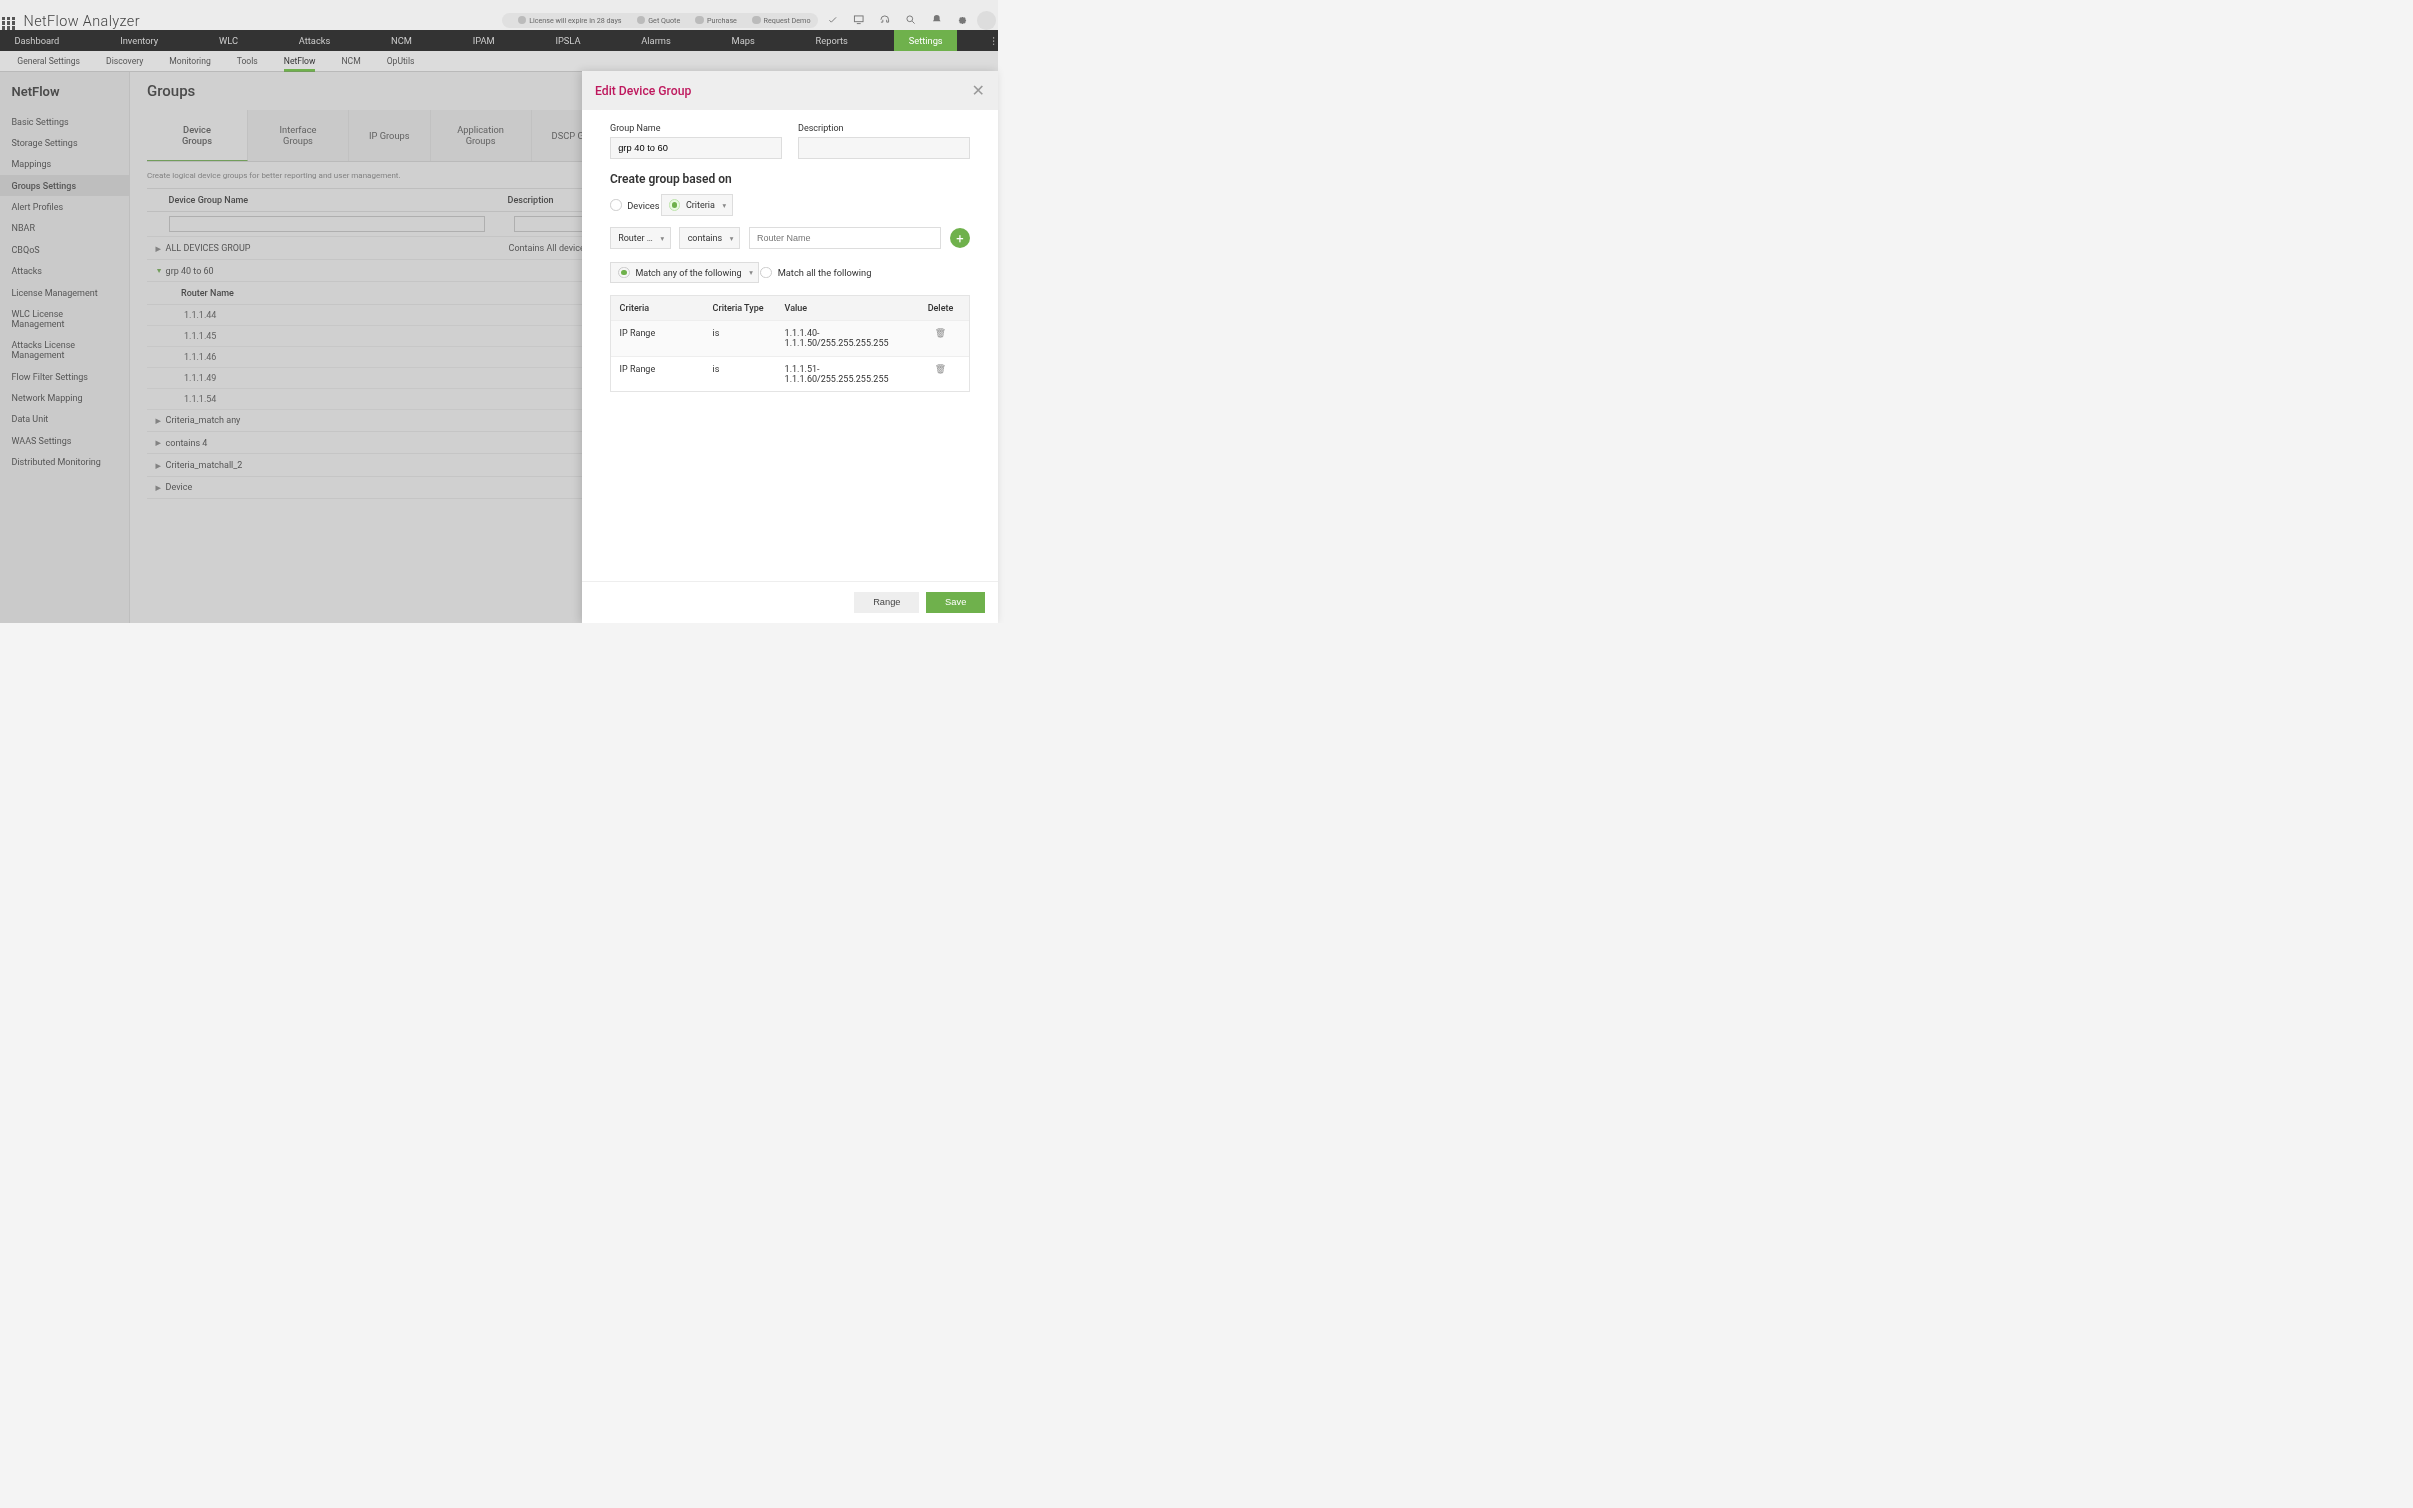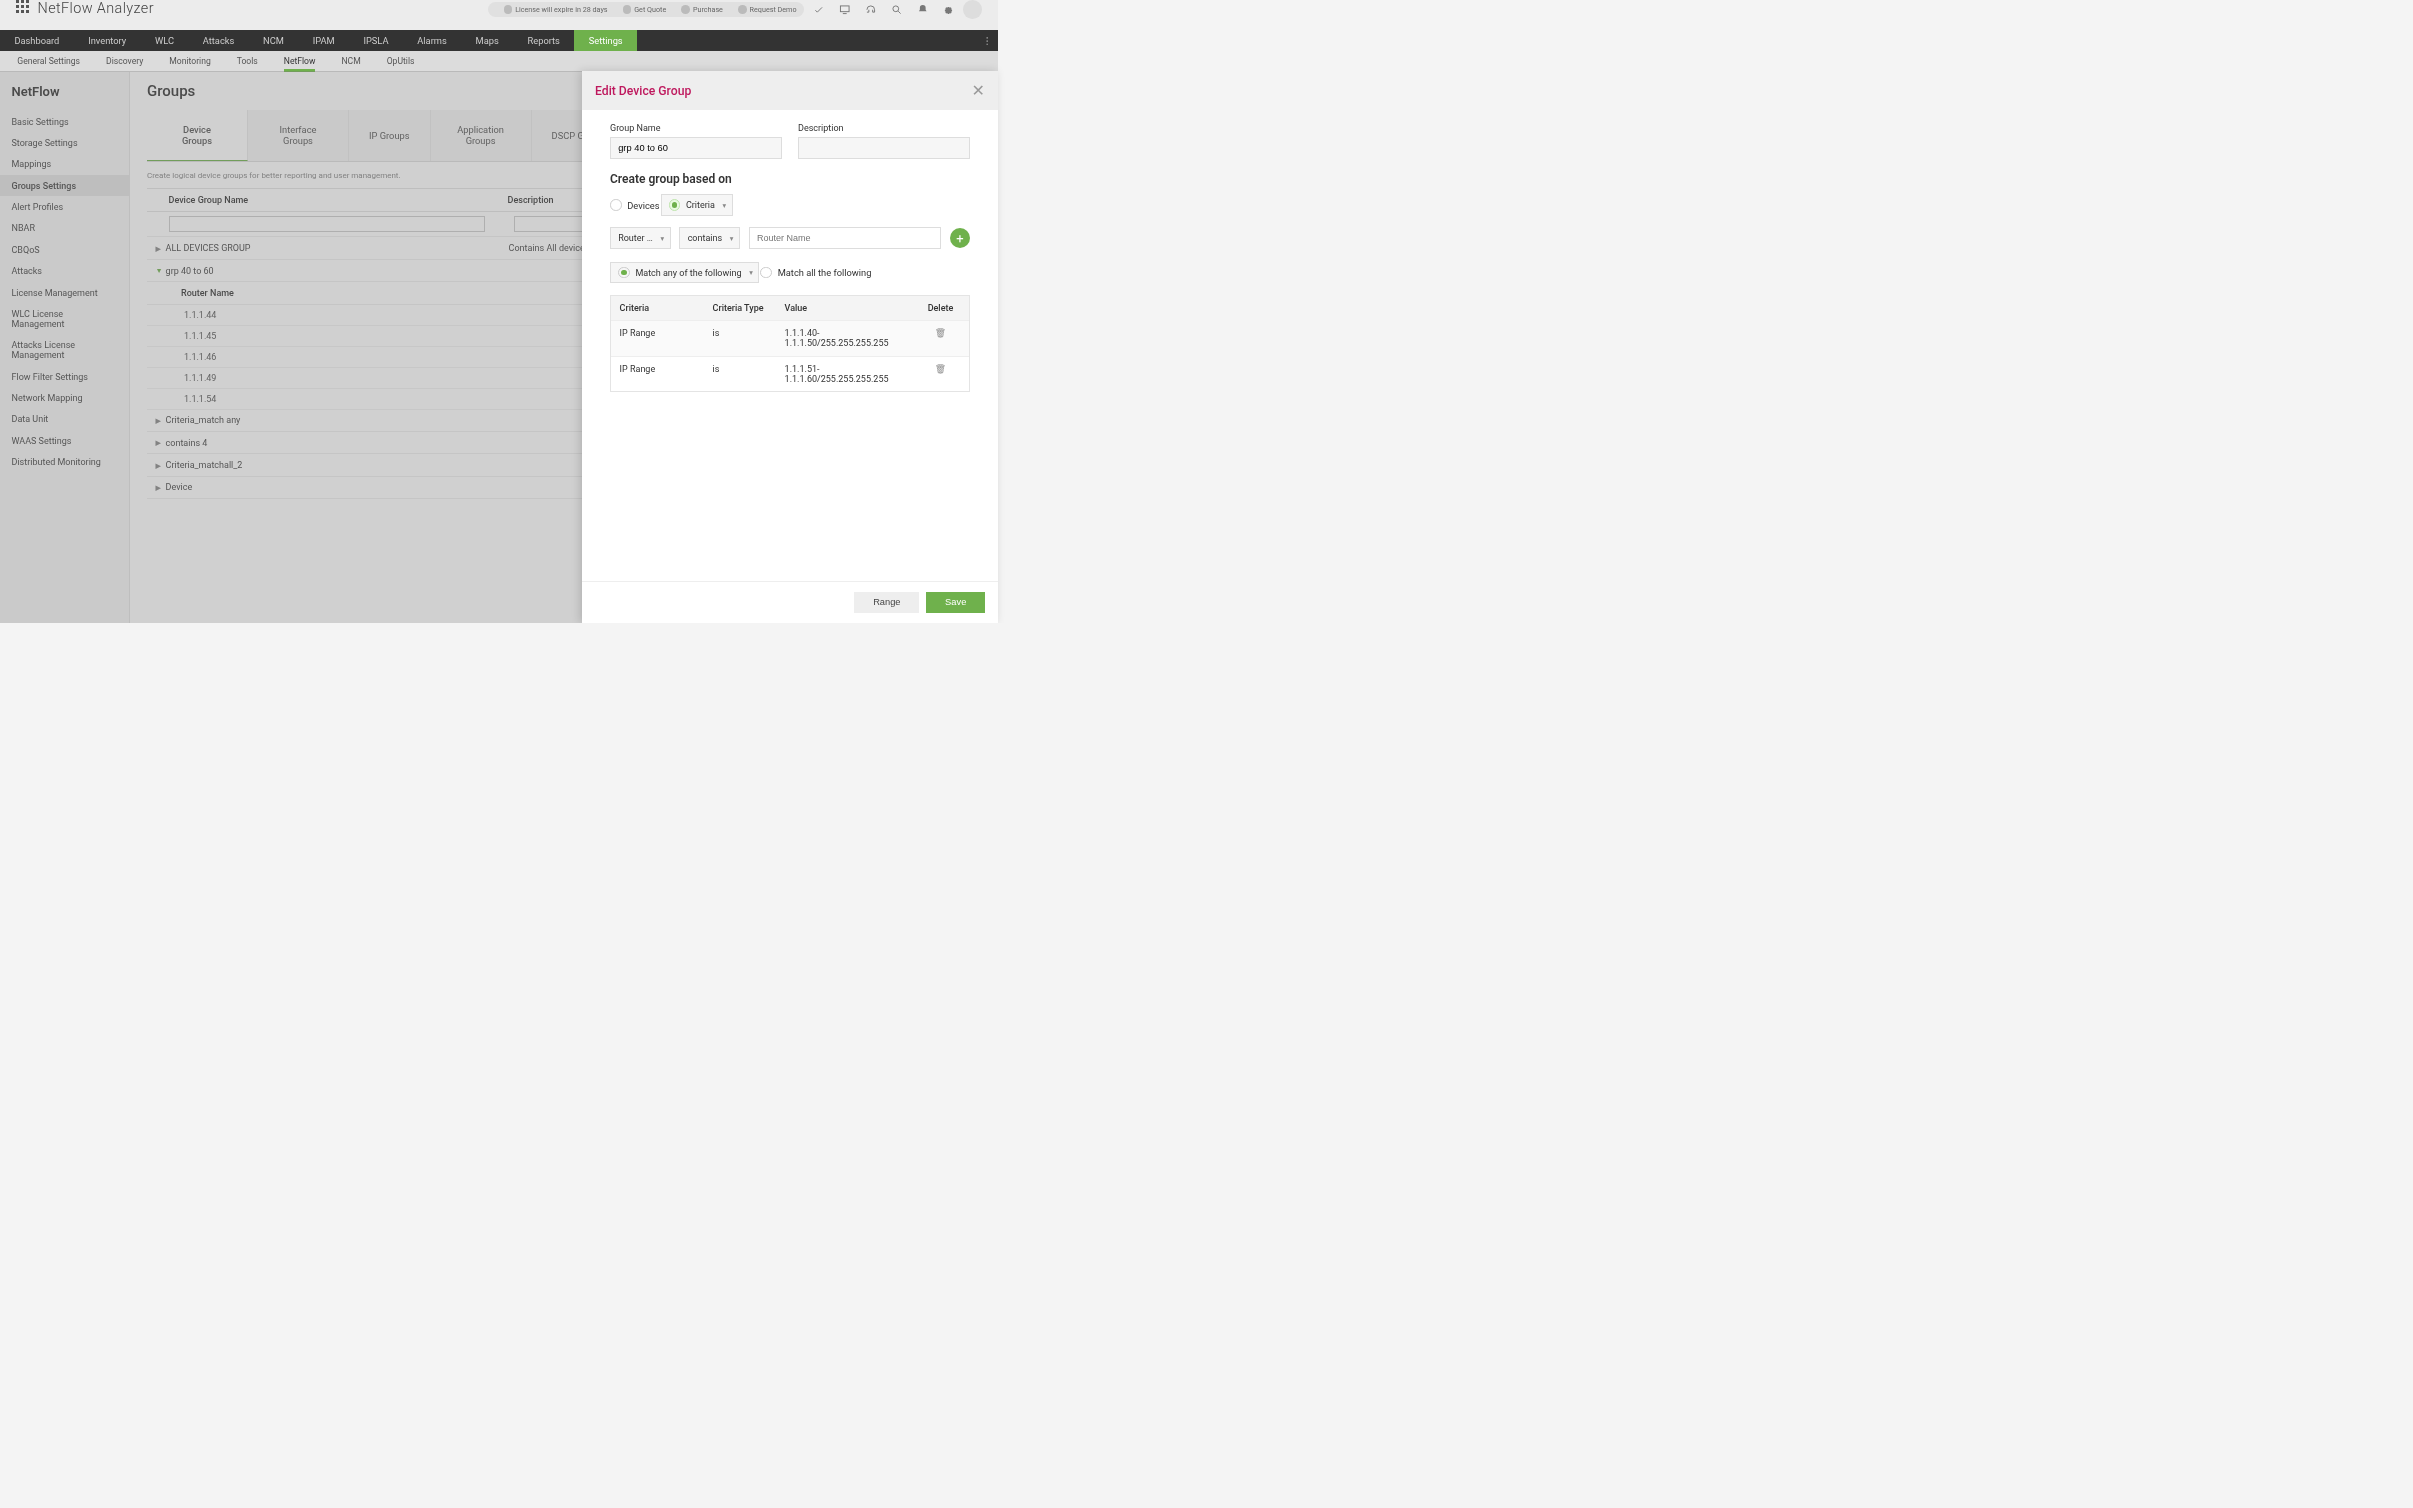--- a/index.html
+++ b/index.html
@@ -1,32 +1,32 @@
 <!DOCTYPE html>
 <html style="font-size:11.5px"><head>
 <meta charset="utf-8">
 <style>
 * { box-sizing: border-box; margin: 0; padding: 0; }
 body { font-family: -apple-system, BlinkMacSystemFont, "Segoe UI", Roboto, sans-serif; font-size: 9.3px; color: #333; background: #f4f4f4; overflow: hidden; }
 .app { width: 998px; height: 623px; position: relative; background: #fff; }
 
 
-.topbar { height: 29.5px; background: #ececec; display: flex; align-items: flex-start; padding: 0 16px; }
+.topbar { height: 29.5px; background: #ececec; display: flex; align-items: flex-end; padding: 0 2px; }
 .apps-icon { width: 13px; height: 13px; display: grid; grid-template-columns: repeat(3,1fr); grid-template-rows: repeat(3,1fr); gap: 1.4px; margin-right: 8.6px; }
 .apps-icon span { background: #555; }
 .logo { font-size: 14.4px; color: #444; font-weight: 300; letter-spacing: 0.4px; }
 .topbar-right { margin-left: auto; display: flex; align-items: center; gap: 4.3px; }
 .pill { background: #e0e0e0; border-radius: 10px; padding: 2.9px 7.2px; display: flex; align-items: center; gap: 7.2px; font-size: 7.2px; color: #666; }
 .pill-item { display: flex; align-items: center; gap: 2.9px; cursor: pointer; margin-left: 8px; }
 .pill-icon { width: 8.6px; height: 8.6px; background: #bbb; border-radius: 50%; }
 .top-icon { width: 13px; height: 13px; margin: 0 4.3px; cursor: pointer; display:flex; align-items:center; justify-content:center; }
 .avatar { width: 18.7px; height: 18.7px; background: #ddd; border-radius: 50%; }
 
 
-.mainnav { height: 21px; background: #333; display: flex; align-items: stretch; }
+.mainnav { height: 21px; background: #333; display: flex; align-items: stretch; gap: 32px; }
 .mainnav-item { padding: 0 14.4px; color: #ccc; font-size: 9.3px; display: flex; align-items: center; cursor: pointer; }
 .mainnav-item.active { background: #6fb14c; color: #fff; }
 .mainnav-more { margin-left: auto; width: 21.5px; display:flex; align-items:center; justify-content:center; color:#ccc; cursor:pointer; }
 
 
 .subnav { height: 21px; background: #dcdcdc; display: flex; align-items: stretch; padding-left: 4.3px; }
 .subnav-item { padding: 0 13px; color: #555; font-size: 8.6px; display: flex; align-items: center; cursor: pointer; position: relative; }
 .subnav-item.active { color: #333; }
 .subnav-item.active::after { content:""; position:absolute; bottom:0; left:13px; right:13px; height:2.2px; background:#6fb14c; }
 

